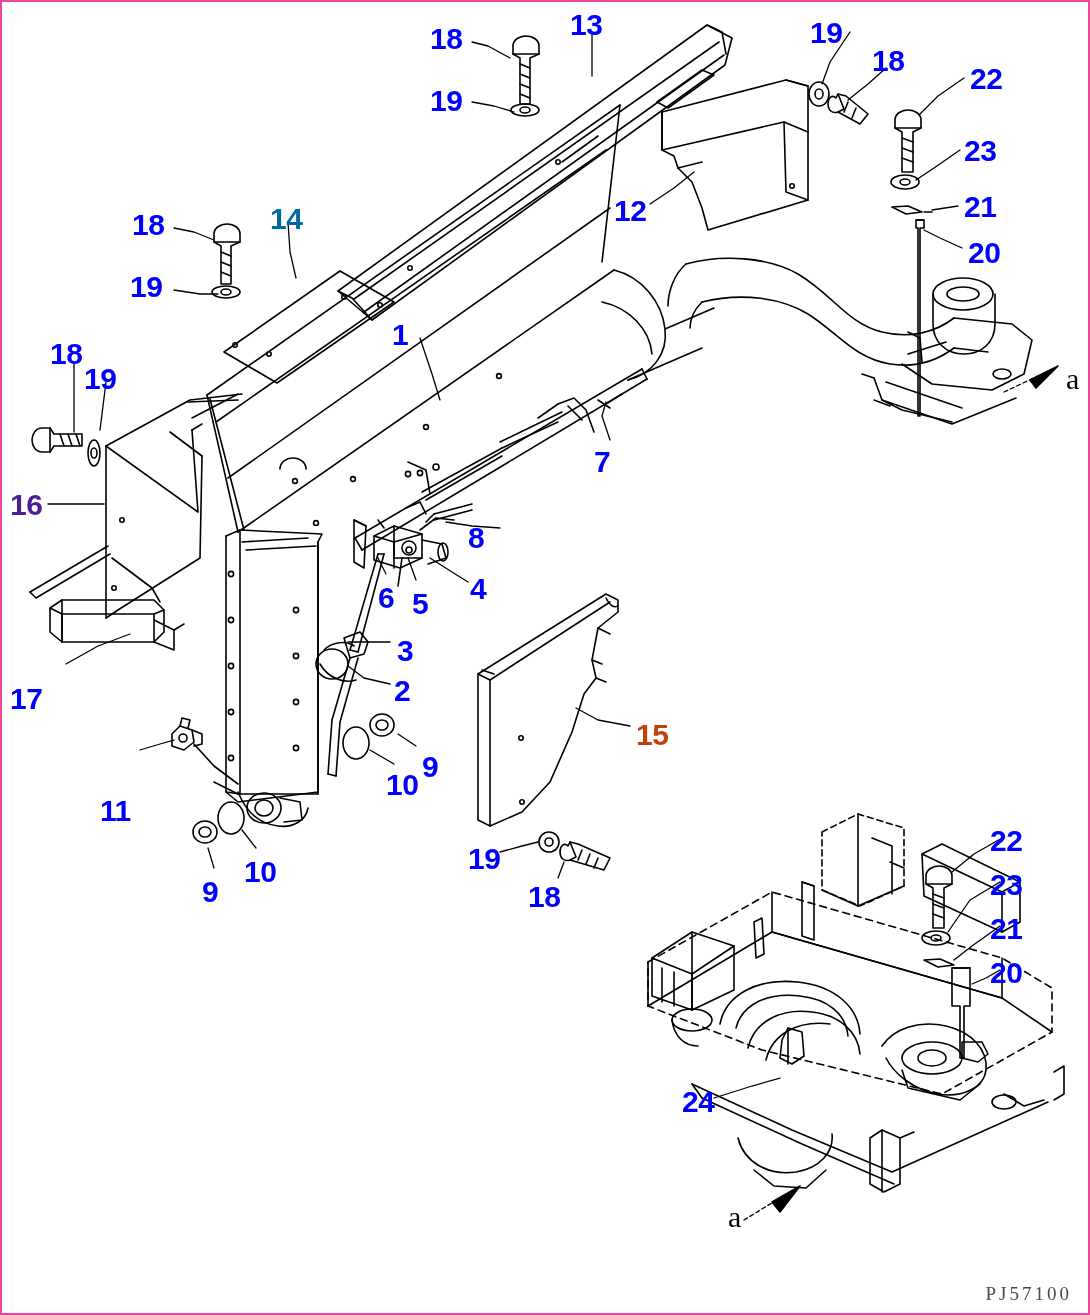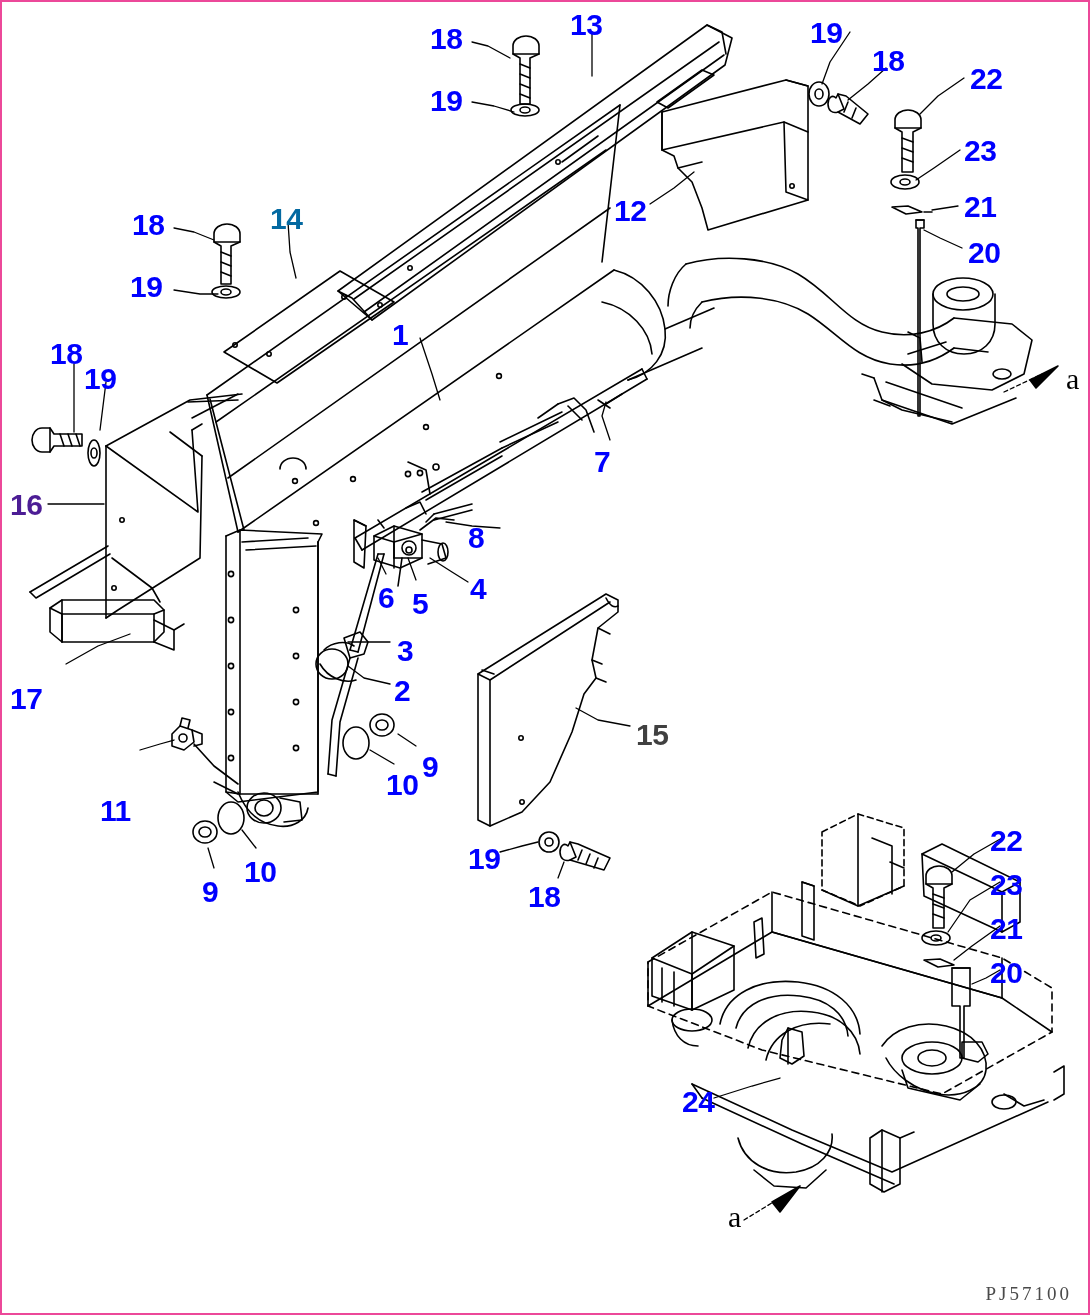--- a/index.html
+++ b/index.html
@@ -499,21 +499,21 @@
       <div class="callout" style="left: 82px; top: 362px; color: rgb(0, 0, 255);">19</div>
       <div class="callout" style="left: 592px; top: 445px; color: rgb(0, 0, 255);">7</div>
       <div class="callout" style="left: 8px; top: 488px; color: #4c1d95;">16</div>
       <div class="callout" style="left: 466px; top: 521px; color: rgb(0, 0, 255);">8</div>
       <div class="callout" style="left: 468px; top: 572px; color: rgb(0, 0, 255);">4</div>
       <div class="callout" style="left: 376px; top: 581px; color: rgb(0, 0, 255);">6</div>
       <div class="callout" style="left: 410px; top: 587px; color: rgb(0, 0, 255);">5</div>
       <div class="callout" style="left: 395px; top: 634px; color: rgb(0, 0, 255);">3</div>
       <div class="callout" style="left: 8px; top: 682px; color: rgb(0, 0, 255);">17</div>
       <div class="callout" style="left: 392px; top: 674px; color: rgb(0, 0, 255);">2</div>
-      <div class="callout" style="left: 634px; top: 718px; color: #404040;">15</div>
+      <div class="callout" style="left: 634px; top: 718px; color: #c2410c;">15</div>
       <div class="callout" style="left: 98px; top: 794px; color: rgb(0, 0, 255);">11</div>
       <div class="callout" style="left: 420px; top: 750px; color: rgb(0, 0, 255);">9</div>
       <div class="callout" style="left: 384px; top: 768px; color: rgb(0, 0, 255);">10</div>
       <div class="callout" style="left: 200px; top: 875px; color: rgb(0, 0, 255);">9</div>
       <div class="callout" style="left: 242px; top: 855px; color: rgb(0, 0, 255);">10</div>
       <div class="callout" style="left: 466px; top: 842px; color: rgb(0, 0, 255);">19</div>
       <div class="callout" style="left: 526px; top: 880px; color: rgb(0, 0, 255);">18</div>
       <div class="callout" style="left: 988px; top: 824px; color: rgb(0, 0, 255);">22</div>
       <div class="callout" style="left: 988px; top: 868px; color: rgb(0, 0, 255);">23</div>
       <div class="callout" style="left: 988px; top: 912px; color: rgb(0, 0, 255);">21</div>

